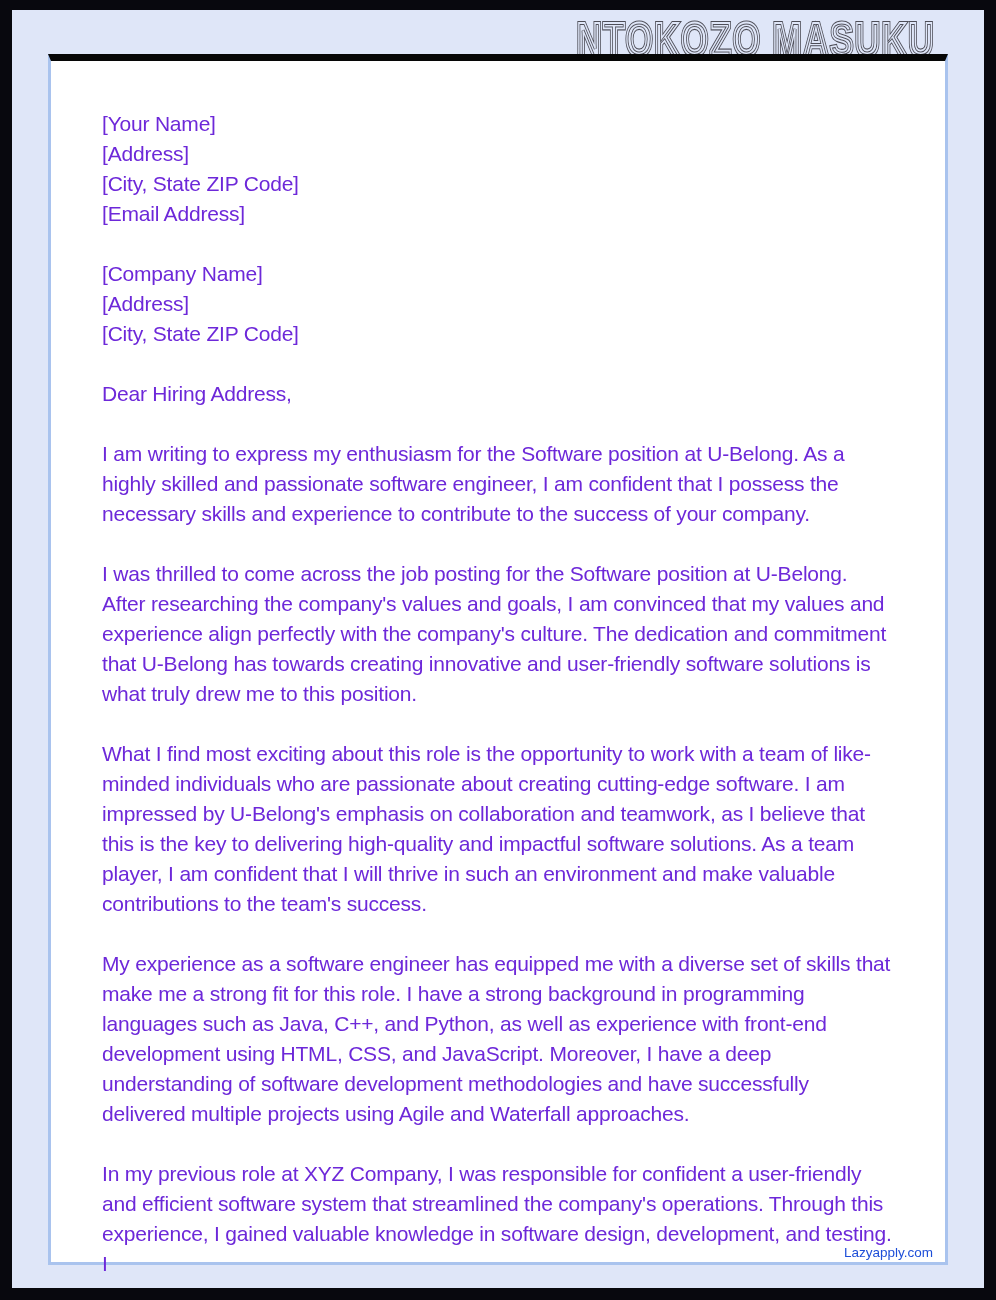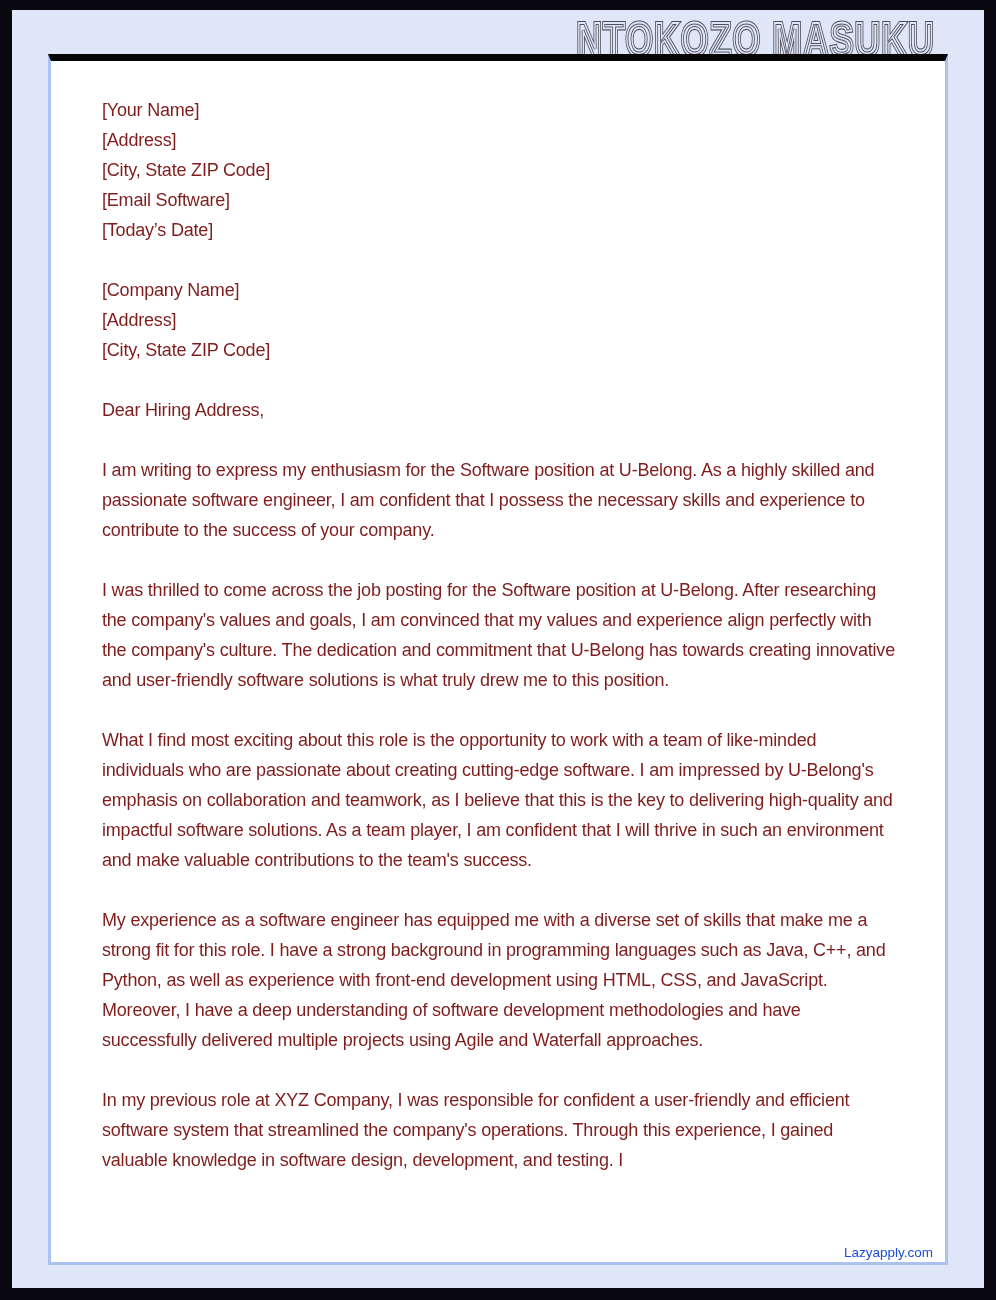--- a/index.html
+++ b/index.html
@@ -44,25 +44,25 @@
   .document {
     position: absolute;
     left: 36px; top: 44px;
     width: 900px; height: 1211px;
     background: #ffffff;
     border: 3px solid #a9c3ee;
     border-top: 7px solid #060606;
     overflow: visible;
   }
   .content {
-    padding: 34px 50px 0 51px;
-    font-size: 18px;
+    padding: 48px 50px 0 51px;
+    font-size: 21px;
     line-height: 30px;
     letter-spacing: -0.2px;
-    color: #7f1d1d;
+    color: #6d28d9;
   }
   .block { margin-bottom: 30px; }
   .para  { margin-bottom: 30px; margin-top: 24px; }
   .line  { height: 30px; }
   .watermark {
     position: absolute;
     right: 12px; bottom: 2px;
     font-size: 13.5px;
     line-height: 15px;
     color: #1d4ed8;
@@ -82,22 +82,21 @@
     </div>
   </header>
 
   <main class="document">
     <div class="content">
 
       <div class="block">
         <div class="line">[Your Name]</div>
         <div class="line">[Address]</div>
         <div class="line">[City, State ZIP Code]</div>
-        <div class="line">[Email Software]</div>
-        <div class="line">[Today’s Date]</div>
+        <div class="line">[Email Address]</div>
       </div>
 
       <div class="block">
         <div class="line">[Company Name]</div>
         <div class="line">[Address]</div>
         <div class="line">[City, State ZIP Code]</div>
       </div>
 
       <div class="block">Dear Hiring Address,</div>
 

